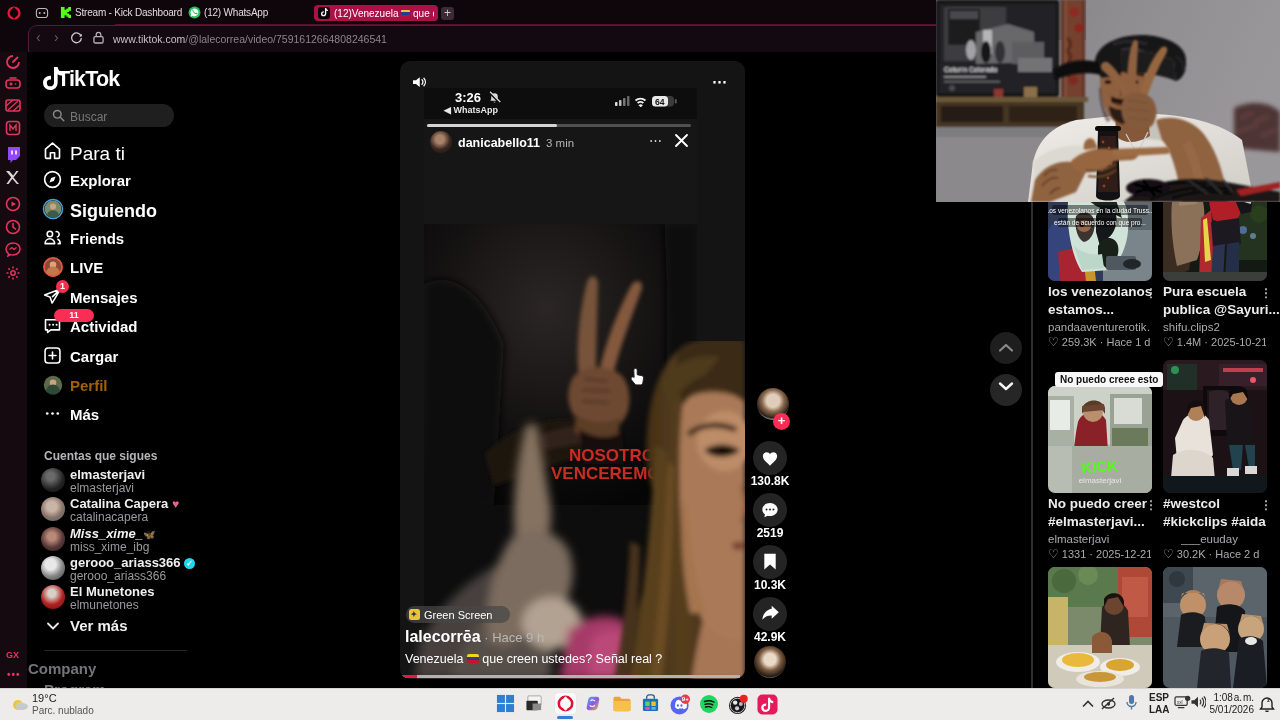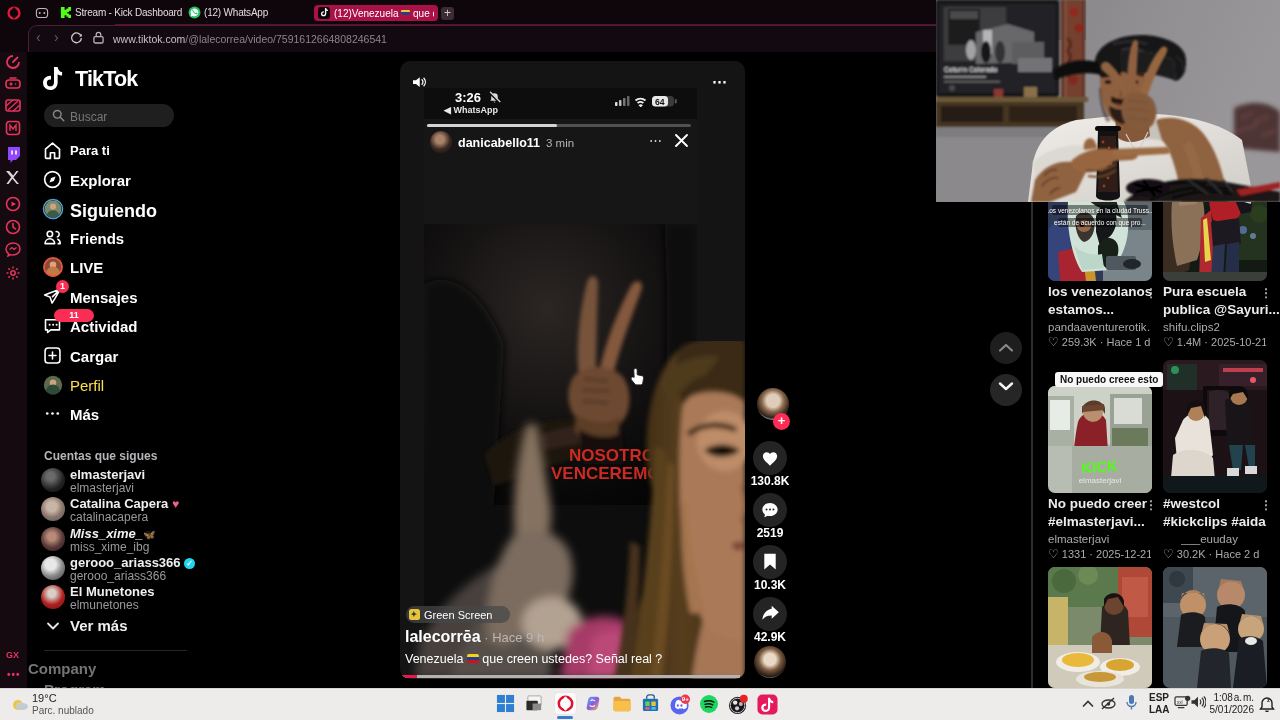--- a/index.html
+++ b/index.html
@@ -102,32 +102,32 @@
       </svg>
 <div class="txt" style="left:6px;top:650px;color:#e5355c;font-size:9px;font-weight:bold;">GX</div>
 <div class="txt" style="left:7px;top:669px;color:#e5355c;font-size:10px;font-weight:bold;letter-spacing:1px;">•••</div>
 </div>
 
 <div id="sidebar">
 
 <svg class="abs" style="left:42px;top:66px" width="22" height="25" viewBox="0 0 24 28">
   <path d="M17.2 1c.5 3.4 2.3 5.4 5 5.8v3.9c-2 0-3.7-.6-5-1.6v9.4c0 5-3.4 8.5-8.2 8.5A8 8 0 0 1 .8 19c0-4.8 3.8-8.3 8.9-8l.1 4.1c-2.6-.5-4.7.9-4.7 3.6a4 4 0 0 0 4 4.1c2.4 0 4-1.7 4-4.4V1z" fill="#fff"></path>
 </svg>
-<div class="txt" style="left:75px;top:67px;color:#fff;font-size:21.5px;font-weight:bold;letter-spacing:-0.8px;">TikTok</div>
+<div class="txt" style="left:57px;top:67px;color:#fff;font-size:21.5px;font-weight:bold;letter-spacing:-0.8px;">TikTok</div>
 
 <div class="abs" style="left:44px;top:104px;width:130px;height:23px;background:#1f1f1f;border-radius:12px;"></div>
 <svg class="abs" style="left:52px;top:109px" width="13" height="13" viewBox="0 0 16 16">
         <circle cx="6.5" cy="6.5" r="4.7" fill="none" stroke="#8a8a8a" stroke-width="1.7"></circle>
         <path d="M10.2 10.2 14.5 14.5" stroke="#8a8a8a" stroke-width="1.7" stroke-linecap="round"></path>
       </svg>
 <div class="txt" style="left:70px;top:110px;color:#777;font-size:12px;">Buscar</div>
 <div class="abs" style="left:42px;top:140px;width:22px;height:22px;"><svg viewBox="0 0 24 24" width="21" height="21">
           <path d="M4 10.5 12 3.5l8 7V20a1 1 0 0 1-1 1h-4.6v-6.4h-4.8V21H5a1 1 0 0 1-1-1z" fill="none" stroke="#fff" stroke-width="1.9" stroke-linejoin="round"></path>
         </svg></div>
-<div class="txt" style="left:70px;top:143px;color:#fff;font-size:13px;font-weight:bold;">Para ti</div>
+<div class="txt" style="left:70px;top:143px;color:#fff;font-size:19px;font-weight:normal;">Para ti</div>
 <div class="abs" style="left:42px;top:169px;width:22px;height:22px;"><svg viewBox="0 0 24 24" width="21" height="21">
           <circle cx="12" cy="12" r="9" fill="none" stroke="#fff" stroke-width="1.9"></circle>
           <path d="M15.5 8.5 13.6 13.6 8.5 15.5l1.9-5.1z" fill="#fff"></path>
         </svg></div>
 <div class="txt" style="left:70px;top:172px;color:#fff;font-size:15px;font-weight:bold;">Explorar</div>
 <div class="abs" style="left:42px;top:198px;width:22px;height:22px;"><svg viewBox="0 0 24 24" width="22" height="22">
           <circle cx="12" cy="12" r="10.4" fill="none" stroke="#4ba3d8" stroke-width="1.6"></circle>
           <circle cx="12" cy="12" r="9.2" fill="#7a8a6a"></circle>
           <circle cx="12" cy="9.4" r="3.4" fill="#caa37f"></circle>
           <path d="M5.5 18.5a6.7 6.7 0 0 1 13 0 9.2 9.2 0 0 1-13 0z" fill="#3e5a46"></path>
@@ -162,21 +162,21 @@
 <div class="abs" style="left:42px;top:345px;width:22px;height:22px;"><svg viewBox="0 0 24 24" width="21" height="21">
           <rect x="3.5" y="3.5" width="17" height="17" rx="3.5" fill="none" stroke="#fff" stroke-width="1.8"></rect>
           <path d="M12 8v8M8 12h8" stroke="#fff" stroke-width="1.8" stroke-linecap="round"></path>
         </svg></div>
 <div class="txt" style="left:70px;top:348px;color:#fff;font-size:15px;font-weight:bold;">Cargar</div>
 <div class="abs" style="left:42px;top:374px;width:22px;height:22px;"><svg viewBox="0 0 24 24" width="22" height="22">
           <circle cx="12" cy="12" r="10" fill="#5a6a4a"></circle>
           <circle cx="12" cy="9.6" r="3.6" fill="#caa37f"></circle>
           <path d="M4.5 19a7.2 7.2 0 0 1 15 0 10 10 0 0 1-15 0z" fill="#2e4a36"></path>
         </svg></div>
-<div class="txt" style="left:70px;top:377px;color:#fde047;font-size:15px;font-weight:normal;">Perfil</div>
+<div class="txt" style="left:70px;top:377px;color:#a16207;font-size:15px;font-weight:bold;">Perfil</div>
 <div class="abs" style="left:42px;top:403px;width:22px;height:22px;"><svg viewBox="0 0 24 24" width="21" height="21">
           <circle cx="6" cy="12" r="1.5" fill="#fff"></circle>
           <circle cx="12" cy="12" r="1.5" fill="#fff"></circle>
           <circle cx="18" cy="12" r="1.5" fill="#fff"></circle>
         </svg></div>
 <div class="txt" style="left:70px;top:406px;color:#fff;font-size:15px;font-weight:bold;">Más</div>
 
 <div class="txt" style="left:44px;top:449px;color:#b5b5b9;font-size:12px;font-weight:bold;">Cuentas que sigues</div>
 <div class="abs" style="left:41px;top:468px;width:24px;height:24px;border-radius:50%;background:radial-gradient(circle at 40% 35%, #6a6a6a 0 18%, #222 60%, #111 100%);"></div>
 <div class="txt" style="left:70px;top:467px;color:#f0f0f0;font-size:13px;font-weight:bold;">elmasterjavi</div>

